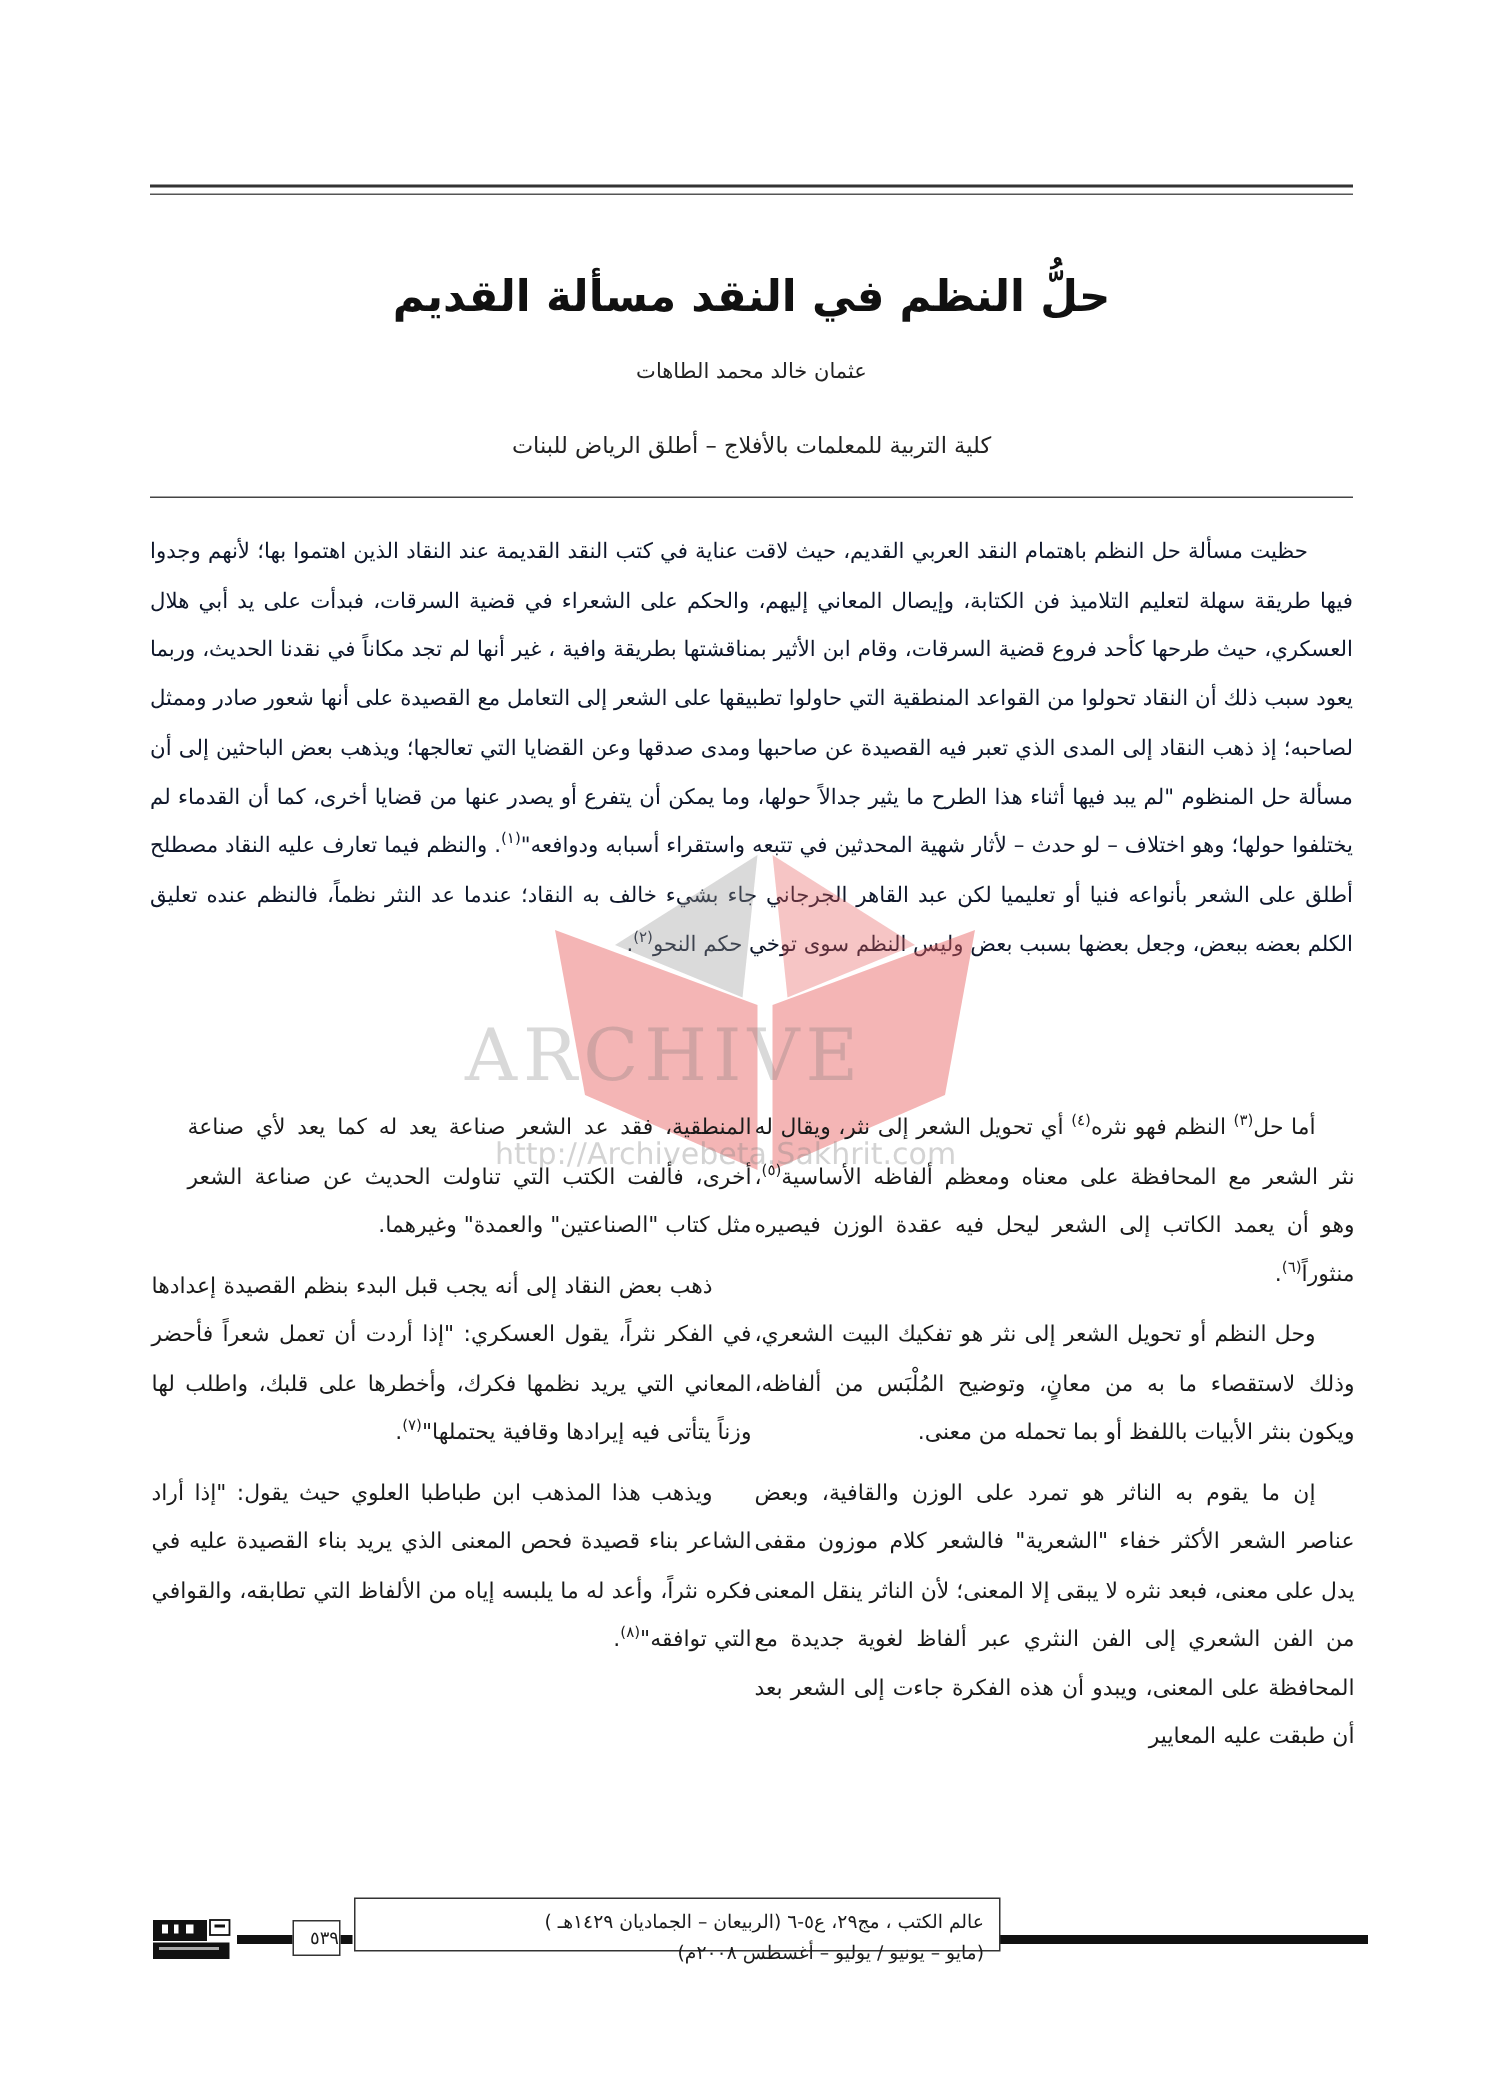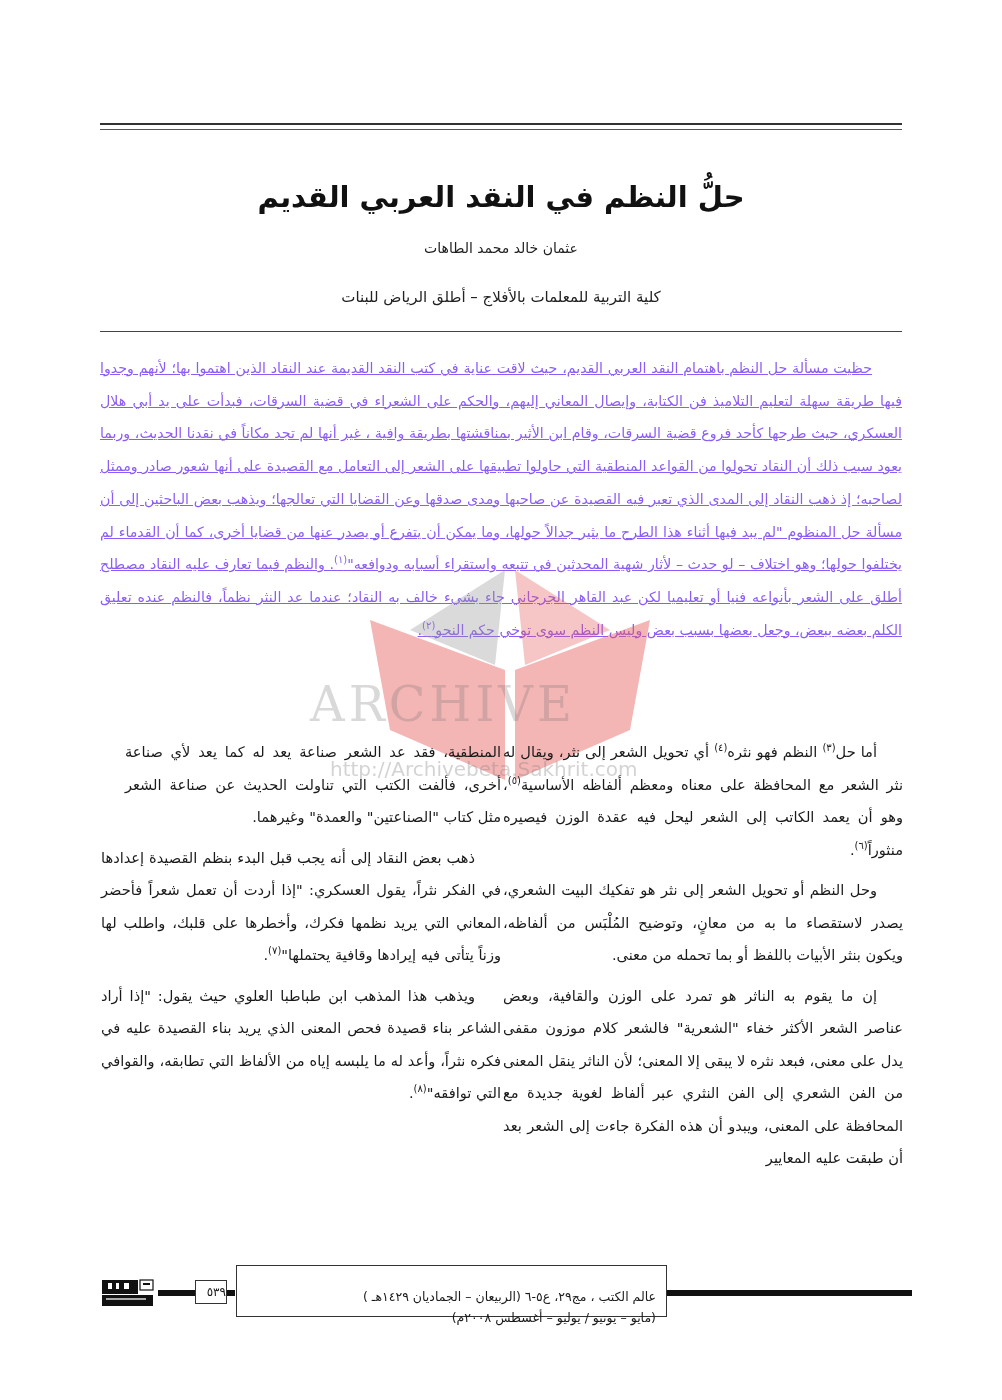--- a/index.html
+++ b/index.html
@@ -11,73 +11,73 @@
   .rule-mid { position: absolute; left: 100px; right: 100px; top: 331px; height: 1px; background: #444; }
 
   .title { position: absolute; top: 180px; left: 100px; right: 100px; text-align: center; direction: rtl;
            font-family: "DejaVu Sans", sans-serif; font-weight: bold; font-size: 29px; color: #111; }
   .author { position: absolute; top: 240px; left: 100px; right: 100px; text-align: center; direction: rtl;
             font-size: 14px; color: #222; }
   .affiliation { position: absolute; top: 288px; left: 100px; right: 100px; text-align: center; direction: rtl;
                  font-size: 15px; color: #222; }
 
   .abstract { position: absolute; top: 352px; left: 100px; width: 802px; direction: rtl; text-align: justify;
-              font-size: 14.2px; line-height: 32.7px; color: #8b5cf6; text-align-last: right; text-decoration: underline; }
+              font-size: 14.2px; line-height: 32.7px; color: #0f172a; text-align-last: right; }
   .abstract .indent { display: inline-block; width: 30px; }
 
   .col { position: absolute; top: 736px; width: 400px; direction: rtl; text-align: justify;
          font-size: 14.6px; line-height: 32.5px; color: #1a1a1a; }
   .col-right { left: 503px; }
   .col-left { left: 101px; }
   .col p { text-indent: 26px; margin-bottom: 0; }
   .col p.noindent { text-indent: 0; margin-left: 24px; }
   .col p + p { margin-top: 8px; }
   sup { font-size: 10px; line-height: 0; }
 
   .watermark { position: absolute; left: 290px; top: 560px; width: 440px; height: 240px; pointer-events: none; }
   .wm-text { position: absolute; left: 310px; top: 676px; width: 400px; text-align: left;
              font-family: "DejaVu Serif", serif; font-size: 48px; color: rgba(120,120,120,0.28); letter-spacing: 4px; pointer-events: none; }
   .wm-url { position: absolute; left: 330px; top: 757px; width: 360px; 
             font-family: "DejaVu Sans", sans-serif; font-size: 20px; color: rgba(130,130,130,0.35); pointer-events: none; }
 
   .footer-line-right { position: absolute; left: 666px; top: 1290px; width: 246px; height: 6px; background: #111; }
-  .footer-box { position: absolute; left: 236px; top: 1265px; width: 431px; height: 52px; border: 1px solid #333;
-                direction: rtl; padding: 20px 10px; font-size: 12.5px; line-height: 21px; color: #1a1a1a; }
+  .footer-box { position: absolute; left: 236px; top: 1265px; width: 431px; height: 36px; border: 1px solid #333;
+                direction: rtl; padding: 4px 10px; font-size: 12.5px; line-height: 21px; color: #1a1a1a; }
   .footer-sq { position: absolute; left: 227px; top: 1290px; width: 8px; height: 6px; background: #111; }
   .page-num { position: absolute; left: 195px; top: 1280px; width: 32px; height: 24px; border: 1px solid #333;
               text-align: right; font-size: 12px; line-height: 22px; color: #1a1a1a; }
   .footer-line-left { position: absolute; left: 158px; top: 1290px; width: 37px; height: 6px; background: #111; }
   .logo { position: absolute; left: 102px; top: 1278px; width: 52px; height: 30px; }
 </style>
 </head>
 <body>
 
 <div class="rule-top-1"></div>
 <div class="rule-top-2"></div>
 
-<h1 class="title">حلُّ النظم في النقد العربي القديم</h1>
+<h1 class="title">حلُّ النظم في النقد مسألة القديم</h1>
 <div class="author">عثمان خالد محمد الطاهات</div>
 <div class="affiliation">كلية التربية للمعلمات بالأفلاج – أطلق الرياض للبنات</div>
 
 <div class="rule-mid"></div>
 
 <div class="abstract"><span class="indent"></span><span>حظيت مسألة حل النظم باهتمام النقد العربي القديم، حيث لاقت عناية في كتب النقد القديمة عند النقاد الذين اهتموا بها؛ لأنهم وجدوا فيها طريقة سهلة لتعليم التلاميذ فن الكتابة، وإيصال المعاني إليهم، والحكم على الشعراء في قضية السرقات، فبدأت على يد أبي هلال العسكري، حيث طرحها كأحد فروع قضية السرقات، وقام ابن الأثير بمناقشتها بطريقة وافية ، غير أنها لم تجد مكاناً في نقدنا الحديث، وربما يعود سبب ذلك أن النقاد تحولوا من القواعد المنطقية التي حاولوا تطبيقها على الشعر إلى التعامل مع القصيدة على أنها شعور صادر وممثل لصاحبه؛ إذ ذهب النقاد إلى المدى الذي تعبر فيه القصيدة عن صاحبها ومدى صدقها وعن القضايا التي تعالجها؛ ويذهب بعض الباحثين إلى أن مسألة حل المنظوم "لم يبد فيها أثناء هذا الطرح ما يثير جدالاً حولها، وما يمكن أن يتفرع أو يصدر عنها من قضايا أخرى، كما أن القدماء لم يختلفوا حولها؛ وهو اختلاف – لو حدث – لأثار شهية المحدثين في تتبعه واستقراء أسبابه ودوافعه"</span><sup>(١)</sup><span>. والنظم فيما تعارف عليه النقاد مصطلح أطلق على الشعر بأنواعه فنيا أو تعليميا لكن عبد القاهر الجرجاني جاء بشيء خالف به النقاد؛ عندما عد النثر نظماً، فالنظم عنده تعليق الكلم بعضه ببعض، وجعل بعضها بسبب بعض وليس النظم سوى توخي حكم النحو</span><sup>(٢)</sup><span>.</span></div>
 
 <svg class="watermark" viewBox="0 0 440 240">
   <path d="M80 60 L215 110 L215 220 L100 170 Z" fill="rgba(230,90,90,0.45)"></path>
   <path d="M360 60 L225 110 L225 220 L340 170 Z" fill="rgba(230,90,90,0.45)"></path>
   <path d="M215 10 L205 105 L120 70 Z" fill="rgba(150,150,150,0.35)"></path>
   <path d="M225 10 L235 105 L320 70 Z" fill="rgba(230,90,90,0.35)"></path>
 </svg>
 <div class="wm-text">ARCHIVE</div>
 <div class="wm-url">http://Archivebeta.Sakhrit.com</div>
 
 <div class="col col-right">
   <p><span>أما حل</span><sup>(٣)</sup><span> النظم فهو نثره</span><sup>(٤)</sup><span> أي تحويل الشعر إلى نثر، ويقال له نثر الشعر مع المحافظة على معناه ومعظم ألفاظه الأساسية</span><sup>(٥)</sup><span>، وهو أن يعمد الكاتب إلى الشعر ليحل فيه عقدة الوزن فيصيره منثوراً</span><sup>(٦)</sup><span>.</span></p>
-  <p>وحل النظم أو تحويل الشعر إلى نثر هو تفكيك البيت الشعري، يصدر لاستقصاء ما به من معانٍ، وتوضيح المُلْبَس من ألفاظه، ويكون بنثر الأبيات باللفظ أو بما تحمله من معنى.</p>
+  <p>وحل النظم أو تحويل الشعر إلى نثر هو تفكيك البيت الشعري، وذلك لاستقصاء ما به من معانٍ، وتوضيح المُلْبَس من ألفاظه، ويكون بنثر الأبيات باللفظ أو بما تحمله من معنى.</p>
   <p>إن ما يقوم به الناثر هو تمرد على الوزن والقافية، وبعض عناصر الشعر الأكثر خفاء "الشعرية" فالشعر كلام موزون مقفى يدل على معنى، فبعد نثره لا يبقى إلا المعنى؛ لأن الناثر ينقل المعنى من الفن الشعري إلى الفن النثري عبر ألفاظ لغوية جديدة مع المحافظة على المعنى، ويبدو أن هذه الفكرة جاءت إلى الشعر بعد أن طبقت عليه المعايير</p>
 </div>
 
 <div class="col col-left">
   <p class="noindent">المنطقية، فقد عد الشعر صناعة يعد له كما يعد لأي صناعة أخرى، فألفت الكتب التي تناولت الحديث عن صناعة الشعر مثل كتاب "الصناعتين" والعمدة" وغيرهما.</p>
   <p><span>ذهب بعض النقاد إلى أنه يجب قبل البدء بنظم القصيدة إعدادها في الفكر نثراً، يقول العسكري: "إذا أردت أن تعمل شعراً فأحضر المعاني التي يريد نظمها فكرك، وأخطرها على قلبك، واطلب لها وزناً يتأتى فيه إيرادها وقافية يحتملها"</span><sup>(٧)</sup><span>.</span></p>
   <p><span>ويذهب هذا المذهب ابن طباطبا العلوي حيث يقول: "إذا أراد الشاعر بناء قصيدة فحص المعنى الذي يريد بناء القصيدة عليه في فكره نثراً، وأعد له ما يلبسه إياه من الألفاظ التي تطابقه، والقوافي التي توافقه"</span><sup>(٨)</sup><span>.</span></p>
 </div>
 
 <div class="footer-line-right"></div>

